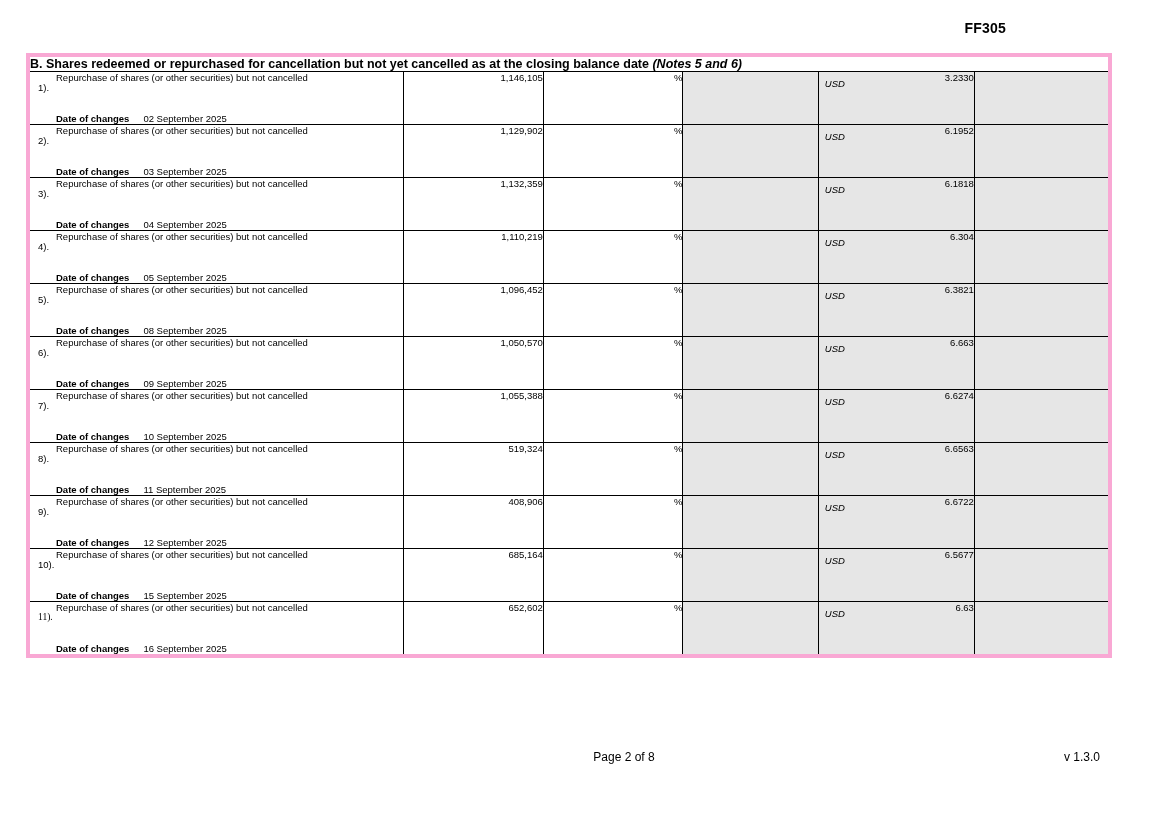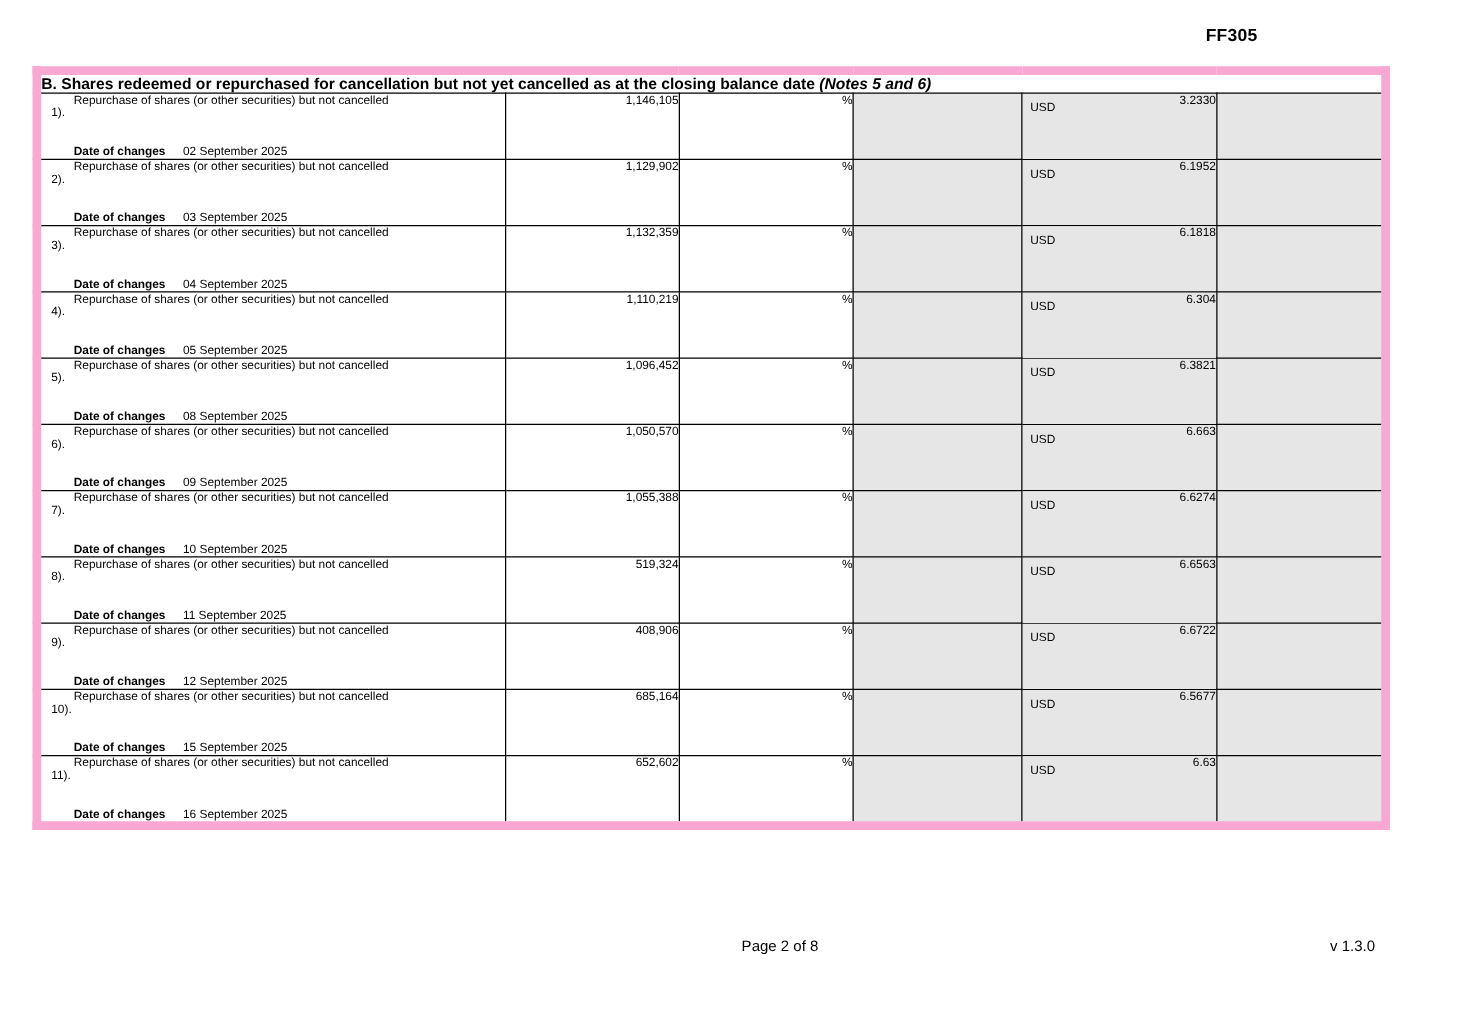--- a/index.html
+++ b/index.html
@@ -32,21 +32,21 @@
   .table-wrap {
     position: absolute;
     left: 26px;
     top: 53px;
     width: 1086px;
   }
   table.main {
     border-collapse: collapse;
     table-layout: fixed;
     width: 1086px;
-    border: 7px solid #f9a8d4;
+    border: 4px solid #f9a8d4;
   }
   table.main td {
     border: 1px solid #000;
     vertical-align: top;
     padding: 0;
   }
   .section-header {
     font-size: 12.5px;
     font-weight: 700;
     padding: 8px 6px 8px 6px;
@@ -114,20 +114,21 @@
   .cur-cell {
     background: #e6e6e6;
     font-size: 9.5px;
     padding: 6px 8px 0 6px;
     position: relative;
   }
   .cur-code {
     position: absolute;
     left: 6px;
     top: 6px;
+    font-style: italic;
   }
   .cur-val {
     display: block;
     text-align: right;
   }
   .footer {
     position: absolute;
     left: 0;
     top: 750px;
     width: 1168px;
@@ -315,21 +316,21 @@
             <td class="pct-cell">%</td>
             <td class="grey"></td>
             <td class="cur-cell">
               <span class="cur-code">USD</span>
               <span class="cur-val">6.5677</span>
             </td>
             <td class="grey"></td>
           </tr>
           <tr>
             <td class="desc-cell">
-              <span class="row-idx" style="position: absolute; left: 4px; top: 5px;">11).</span>
+              <span class="row-idx" style="position: absolute; left: 4px; top: 5px; font-family: Liberation Serif, serif;">11).</span>
               <div class="desc-text">Repurchase of shares (or other securities) but not cancelled</div>
               <div class="doc-line"><span class="doc-label">Date of changes</span><span class="doc-value">16 September 2025</span></div>
             </td>
             <td class="num-cell">652,602</td>
             <td class="pct-cell">%</td>
             <td class="grey"></td>
             <td class="cur-cell">
               <span class="cur-code">USD</span>
               <span class="cur-val">6.63</span>
             </td>

